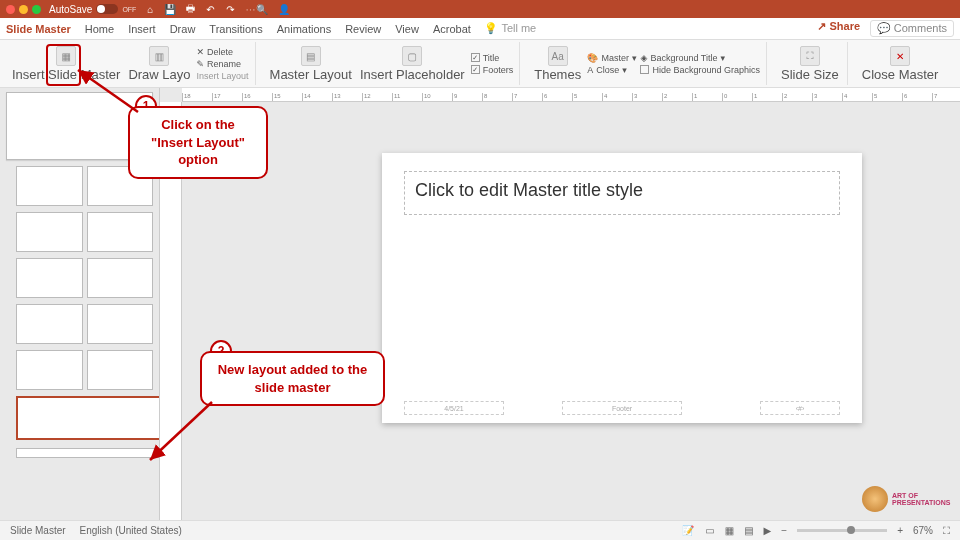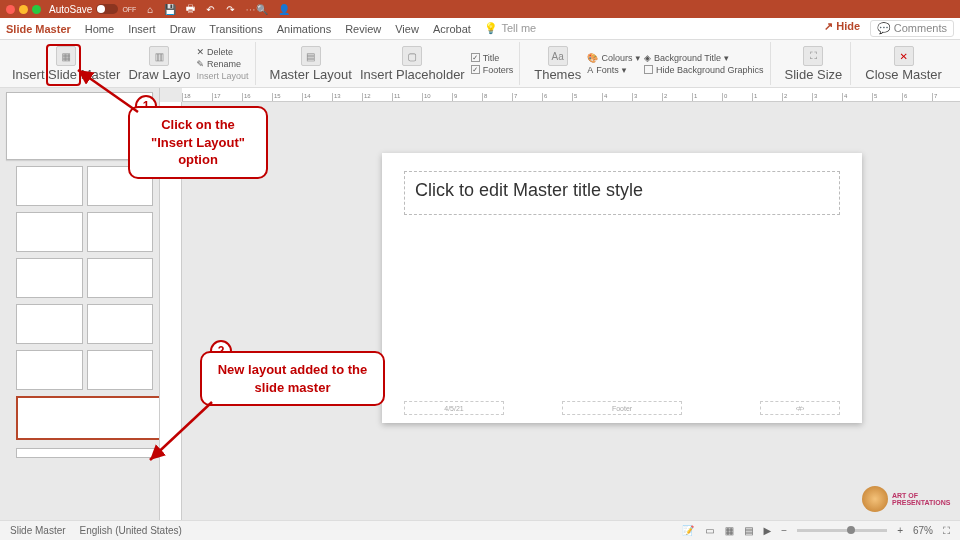--- a/index.html
+++ b/index.html
@@ -104,21 +104,21 @@
   <span class="tab">Home</span>
   <span class="tab">Insert</span>
   <span class="tab">Draw</span>
   <span class="tab">Transitions</span>
   <span class="tab">Animations</span>
   <span class="tab">Review</span>
   <span class="tab">View</span>
   <span class="tab">Acrobat</span>
   <span class="tab" style="color:#999">💡 <span>Tell me</span></span>
   <div class="tabs-right">
-    <span class="share">↗ <span>Hide</span></span>
+    <span class="share">↗ <span>Share</span></span>
     <span class="comments">💬 <span>Comments</span></span>
   </div>
 </div>
 
 <div class="ribbon">
   <div class="rgroup">
     <div class="rbtn">
         <div class="ico">▦</div>
         <small>Insert Slide
 Master</small>
@@ -161,22 +161,22 @@
           <span>Footers</span>
         </div>
     </div>
   </div>
   <div class="rgroup">
     <div class="rbtn">
         <div class="ico">Aa</div>
         <small>Themes</small>
       </div>
     <div class="mini">
-      <div><span>🎨</span><span>Colours</span> ▾</div>
-      <div><span>A</span><span>Fonts</span> ▾</div>
+      <div><span>🎨</span><span>Master</span> ▾</div>
+      <div><span>A</span><span>Close</span> ▾</div>
     </div>
     <div class="mini">
       <div>◈ <span>Background Title</span> ▾</div>
       <div>
           <span class="chk"></span>
           <span>Hide Background Graphics</span>
         </div>
     </div>
   </div>
   <div class="rgroup">

